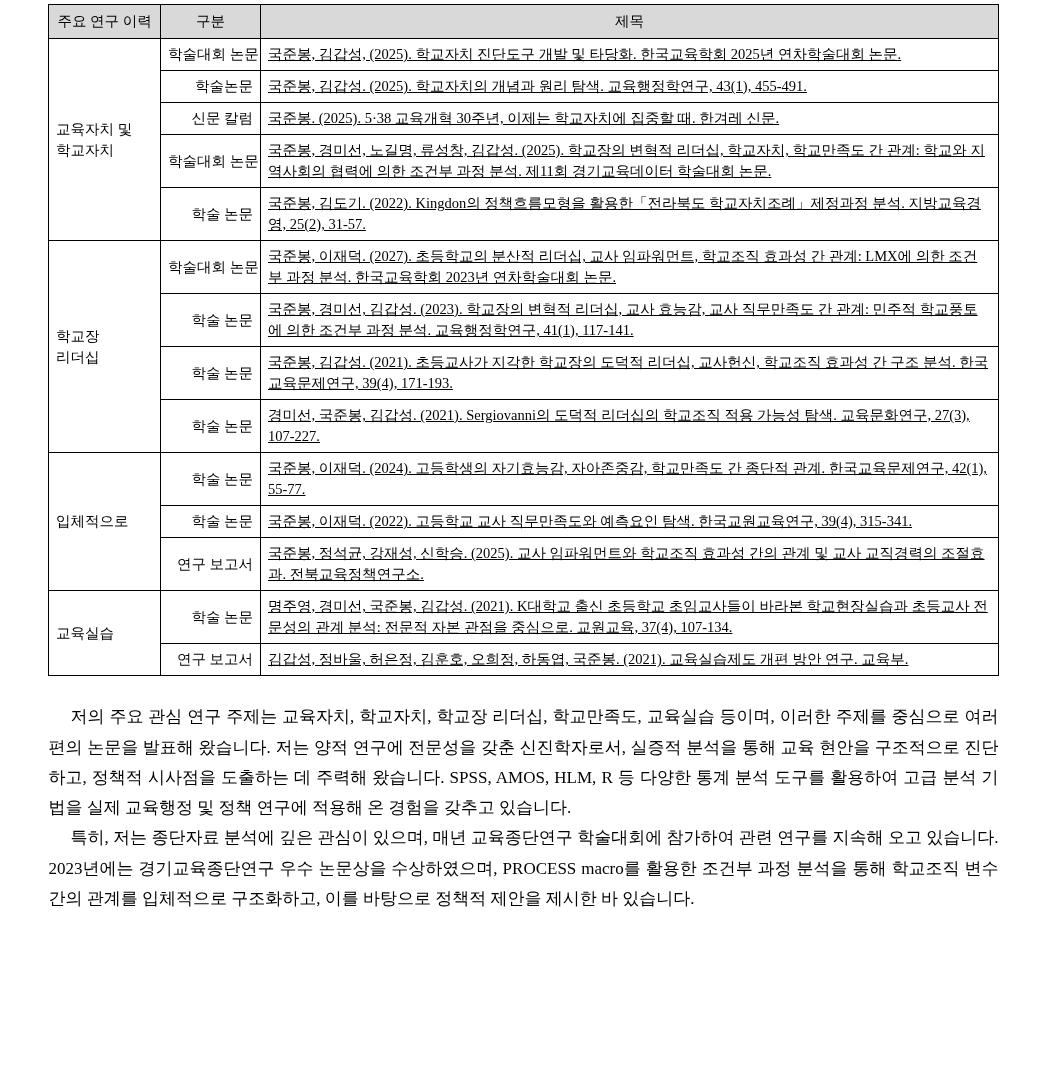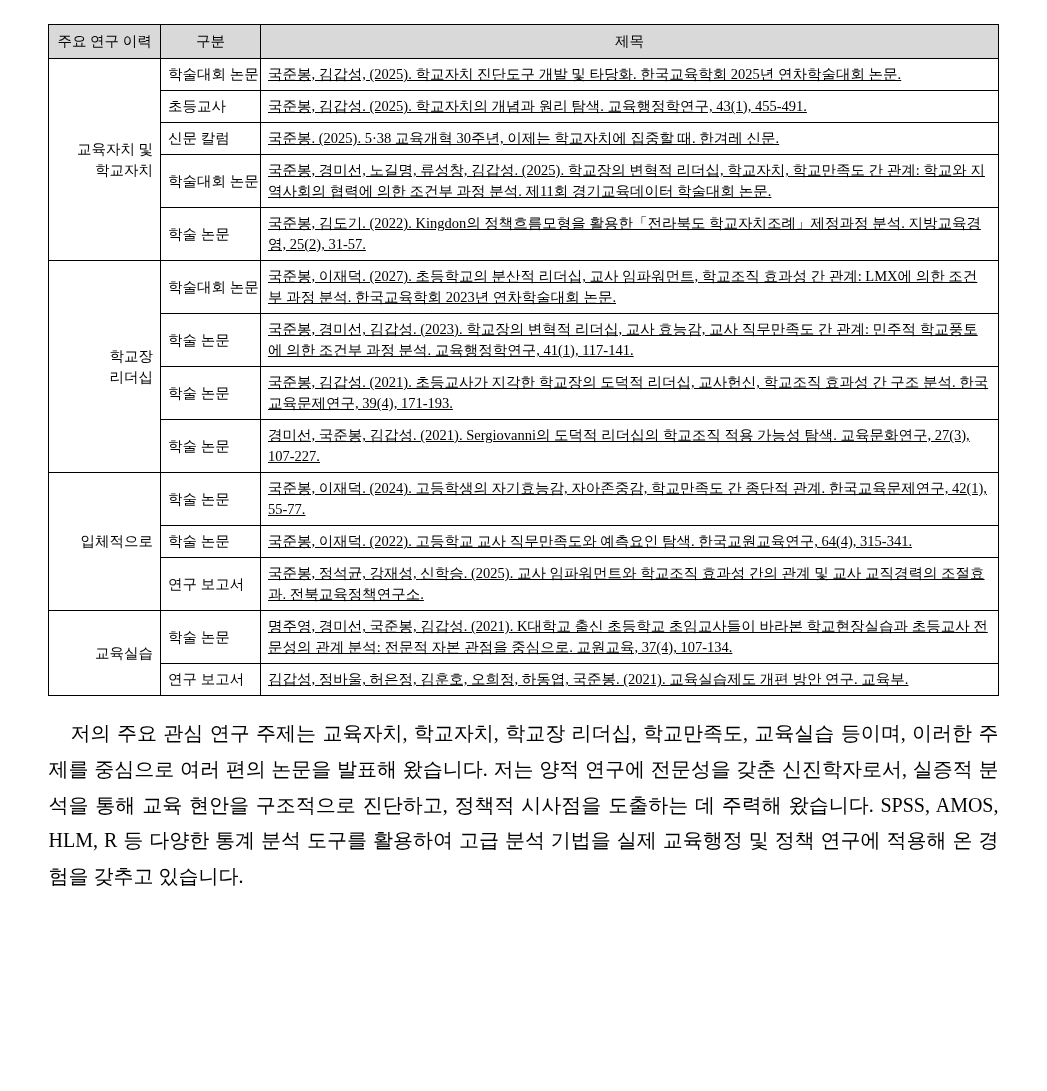--- a/index.html
+++ b/index.html
@@ -9,21 +9,21 @@
   }
   body {
     width: 1047px;
     min-height: 1091px;
     font-family: "Liberation Serif", "DejaVu Serif", serif;
     color: #000000;
   }
   .page {
     width: 1047px;
     box-sizing: border-box;
-    padding: 24px 40px 0 40px;
+    padding: 4px 40px 0 40px;
   }
   table.research {
     border-collapse: collapse;
     width: 950px;
     margin: 0 auto;
     table-layout: fixed;
     font-size: 14.5px;
   }
   table.research col.c1 { width: 112px; }
   table.research col.c2 { width: 100px; }
@@ -36,37 +36,37 @@
     line-height: 1.45;
   }
   table.research thead th {
     background: #d9d9d9;
     text-align: center;
     font-weight: normal;
     padding: 6px 4px;
     font-size: 14.5px;
   }
   td.cat {
-    text-align: right;
+    text-align: left;
     vertical-align: middle;
   }
   td.kind {
-    text-align: left;
+    text-align: right;
     vertical-align: middle;
     white-space: nowrap;
   }
   td.title {
     text-align: left;
     vertical-align: middle;
     text-decoration: underline;
   }
   .body-text {
     width: 950px;
-    margin: 20px auto 0 auto;
-    font-size: 20px;
+    margin: 26px auto 0 auto;
+    font-size: 17px;
     line-height: 1.78;
     text-align: justify;
     text-justify: inter-character;
   }
   .body-text p {
     margin: 0 0 0 0;
     text-indent: 22px;
   }
 </style>
 </head>
@@ -88,21 +88,21 @@
       </tr>
     </thead>
     <tbody>
 
       <tr>
         <td class="cat" rowspan="5">교육자치 및<br>학교자치</td>
         <td class="kind">학술대회 논문</td>
         <td class="title">국준봉, 김갑성, (2025). 학교자치 진단도구 개발 및 타당화. 한국교육학회 2025년 연차학술대회 논문.</td>
       </tr>
       <tr>
-        <td class="kind">초등교사</td>
+        <td class="kind">학술논문</td>
         <td class="title">국준봉, 김갑성. (2025). 학교자치의 개념과 원리 탐색. 교육행정학연구, 43(1), 455-491.</td>
       </tr>
       <tr>
         <td class="kind">신문 칼럼</td>
         <td class="title">국준봉. (2025). 5·38 교육개혁 30주년, 이제는 학교자치에 집중할 때. 한겨레 신문.</td>
       </tr>
       <tr>
         <td class="kind">학술대회 논문</td>
         <td class="title">국준봉, 경미선, 노길명, 류성창, 김갑성. (2025). 학교장의 변혁적 리더십, 학교자치, 학교만족도 간 관계: 학교와 지역사회의 협력에 의한 조건부 과정 분석. 제11회 경기교육데이터 학술대회 논문.</td>
       </tr>
@@ -129,36 +129,37 @@
         <td class="title">경미선, 국준봉, 김갑성. (2021). Sergiovanni의 도덕적 리더십의 학교조직 적용 가능성 탐색. 교육문화연구, 27(3), 107-227.</td>
       </tr>
 
       <tr>
         <td class="cat" rowspan="3">입체적으로</td>
         <td class="kind">학술 논문</td>
         <td class="title">국준봉, 이재덕. (2024). 고등학생의 자기효능감, 자아존중감, 학교만족도 간 종단적 관계. 한국교육문제연구, 42(1), 55-77.</td>
       </tr>
       <tr>
         <td class="kind">학술 논문</td>
-        <td class="title">국준봉, 이재덕. (2022). 고등학교 교사 직무만족도와 예측요인 탐색. 한국교원교육연구, 64(4), 315-341.</td>
+        <td class="title">국준봉, 이재덕. (2022). 고등학교 교사 직무만족도와 예측요인 탐색. 한국교원교육연구, 39(4), 315-341.</td>
       </tr>
       <tr>
         <td class="kind">연구 보고서</td>
         <td class="title">국준봉, 정석균, 강재성, 신학승. (2025). 교사 임파워먼트와 학교조직 효과성 간의 관계 및 교사 교직경력의 조절효과. 전북교육정책연구소.</td>
       </tr>
 
       <tr>
         <td class="cat" rowspan="2">교육실습</td>
         <td class="kind">학술 논문</td>
         <td class="title">명주영, 경미선, 국준봉, 김갑성. (2021). K대학교 출신 초등학교 초임교사들이 바라본 학교현장실습과 초등교사 전문성의 관계 분석: 전문적 자본 관점을 중심으로. 교원교육, 37(4), 107-134.</td>
       </tr>
       <tr>
         <td class="kind">연구 보고서</td>
         <td class="title">김갑성, 정바울, 허은정, 김훈호, 오희정, 하동엽, 국준봉. (2021). 교육실습제도 개편 방안 연구. 교육부.</td>
       </tr>
     </tbody>
   </table>
 
   <div class="body-text">
     <p>저의 주요 관심 연구 주제는 교육자치, 학교자치, 학교장 리더십, 학교만족도, 교육실습 등이며, 이러한 주제를 중심으로 여러 편의 논문을 발표해 왔습니다. 저는 양적 연구에 전문성을 갖춘 신진학자로서, 실증적 분석을 통해 교육 현안을 구조적으로 진단하고, 정책적 시사점을 도출하는 데 주력해 왔습니다. SPSS, AMOS, HLM, R 등 다양한 통계 분석 도구를 활용하여 고급 분석 기법을 실제 교육행정 및 정책 연구에 적용해 온 경험을 갖추고 있습니다.</p>
+    <p>특히, 저는 종단자료 분석에 깊은 관심이 있으며, 매년 교육종단연구 학술대회에 참가하여 관련 연구를 지속해 오고 있습니다. 2023년에는 경기교육종단연구 우수 논문상을 수상하였으며, PROCESS macro를 활용한 조건부 과정 분석을 통해 학교조직 변수 간의 관계를 입체적으로 구조화하고, 이를 바탕으로 정책적 제안을 제시한 바 있습니다.</p>
   </div>
 
 </div>
 
 </body></html>

